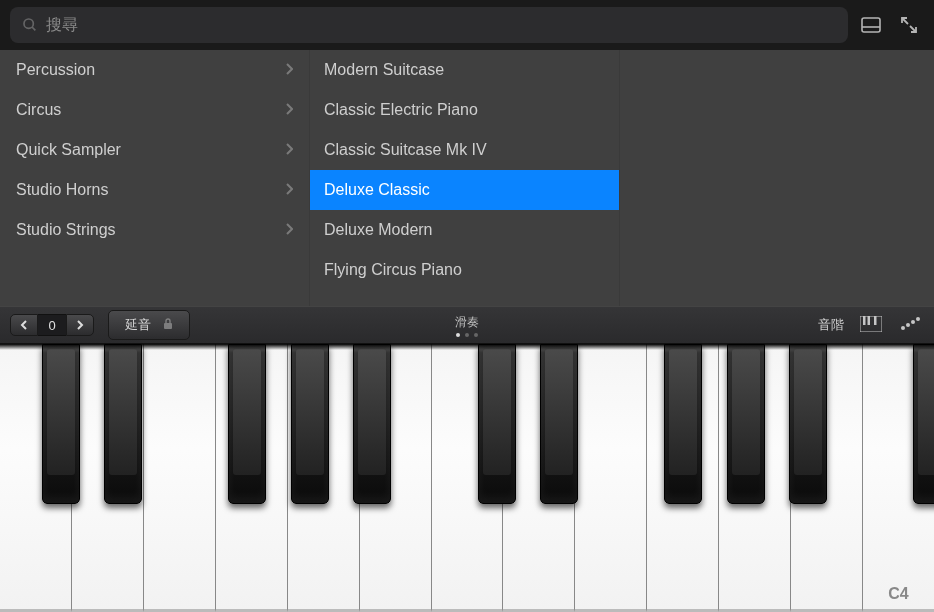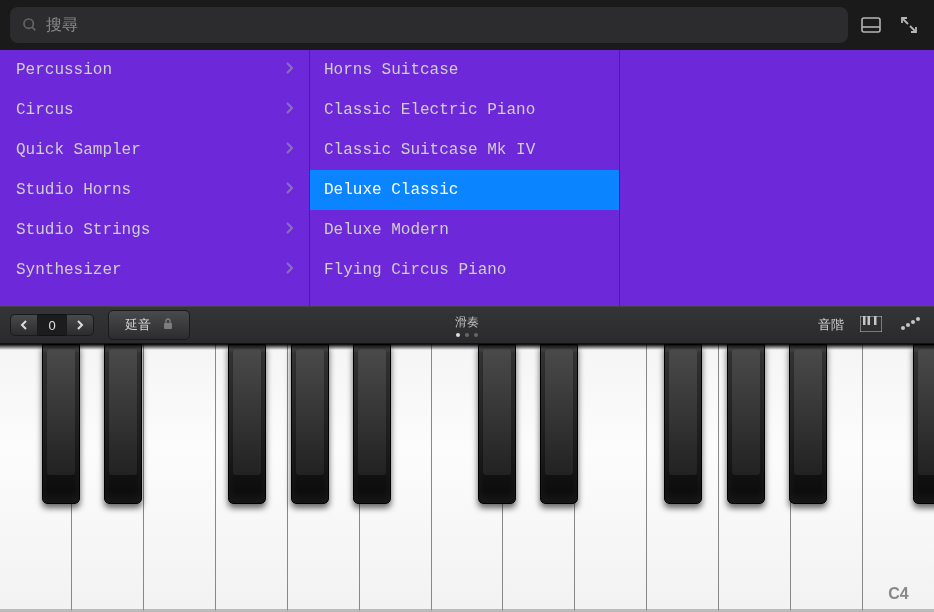--- a/index.html
+++ b/index.html
@@ -48,22 +48,21 @@
       align-items: center;
       justify-content: center;
       opacity: 0.85;
       cursor: pointer;
     }
     
     
     .browser {
       height: 256px;
       display: flex;
-      background: #6d28d9;
-      font-family: Liberation Mono, monospace;
+      background: #404040;
     }
     .col-left {
       width: 310px;
       border-right: 1px solid #3a3a3a;
       overflow: hidden;
     }
     .col-mid {
       width: 310px;
       border-right: 1px solid #3a3a3a;
       overflow: hidden;
@@ -293,30 +292,24 @@
       <span class="chev"><svg width="8" height="12" viewBox="0 0 8 12" fill="none" stroke="#aaa" stroke-width="2">
             <path d="M2 1 L7 6 L2 11"></path>
           </svg></span>
     </div>
     <div class="cat-item">
       <span>Studio Strings</span>
       <span class="chev"><svg width="8" height="12" viewBox="0 0 8 12" fill="none" stroke="#aaa" stroke-width="2">
             <path d="M2 1 L7 6 L2 11"></path>
           </svg></span>
     </div>
-    <div class="cat-item">
-      <span>Synthesizer</span>
-      <span class="chev"><svg width="8" height="12" viewBox="0 0 8 12" fill="none" stroke="#aaa" stroke-width="2">
-            <path d="M2 1 L7 6 L2 11"></path>
-          </svg></span>
-    </div>
   </div>
   <div class="col-mid">
     <div class="preset-item">
-        <span>Horns Suitcase</span>
+        <span>Modern Suitcase</span>
       </div>
     <div class="preset-item">
         <span>Classic Electric Piano</span>
       </div>
     <div class="preset-item">
         <span>Classic Suitcase Mk IV</span>
       </div>
     <div class="preset-item selected">
         <span>Deluxe Classic</span>
       </div>

